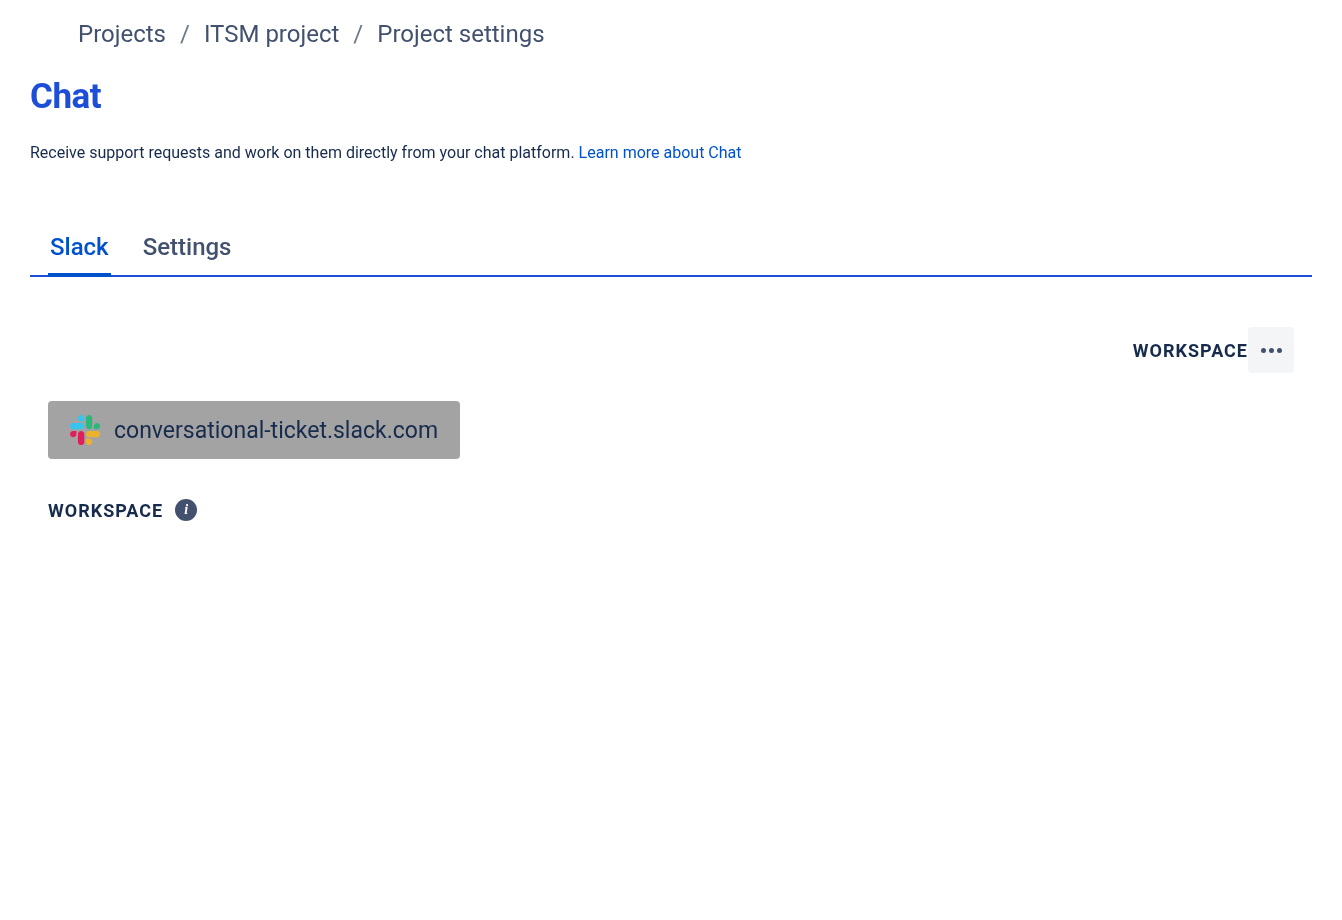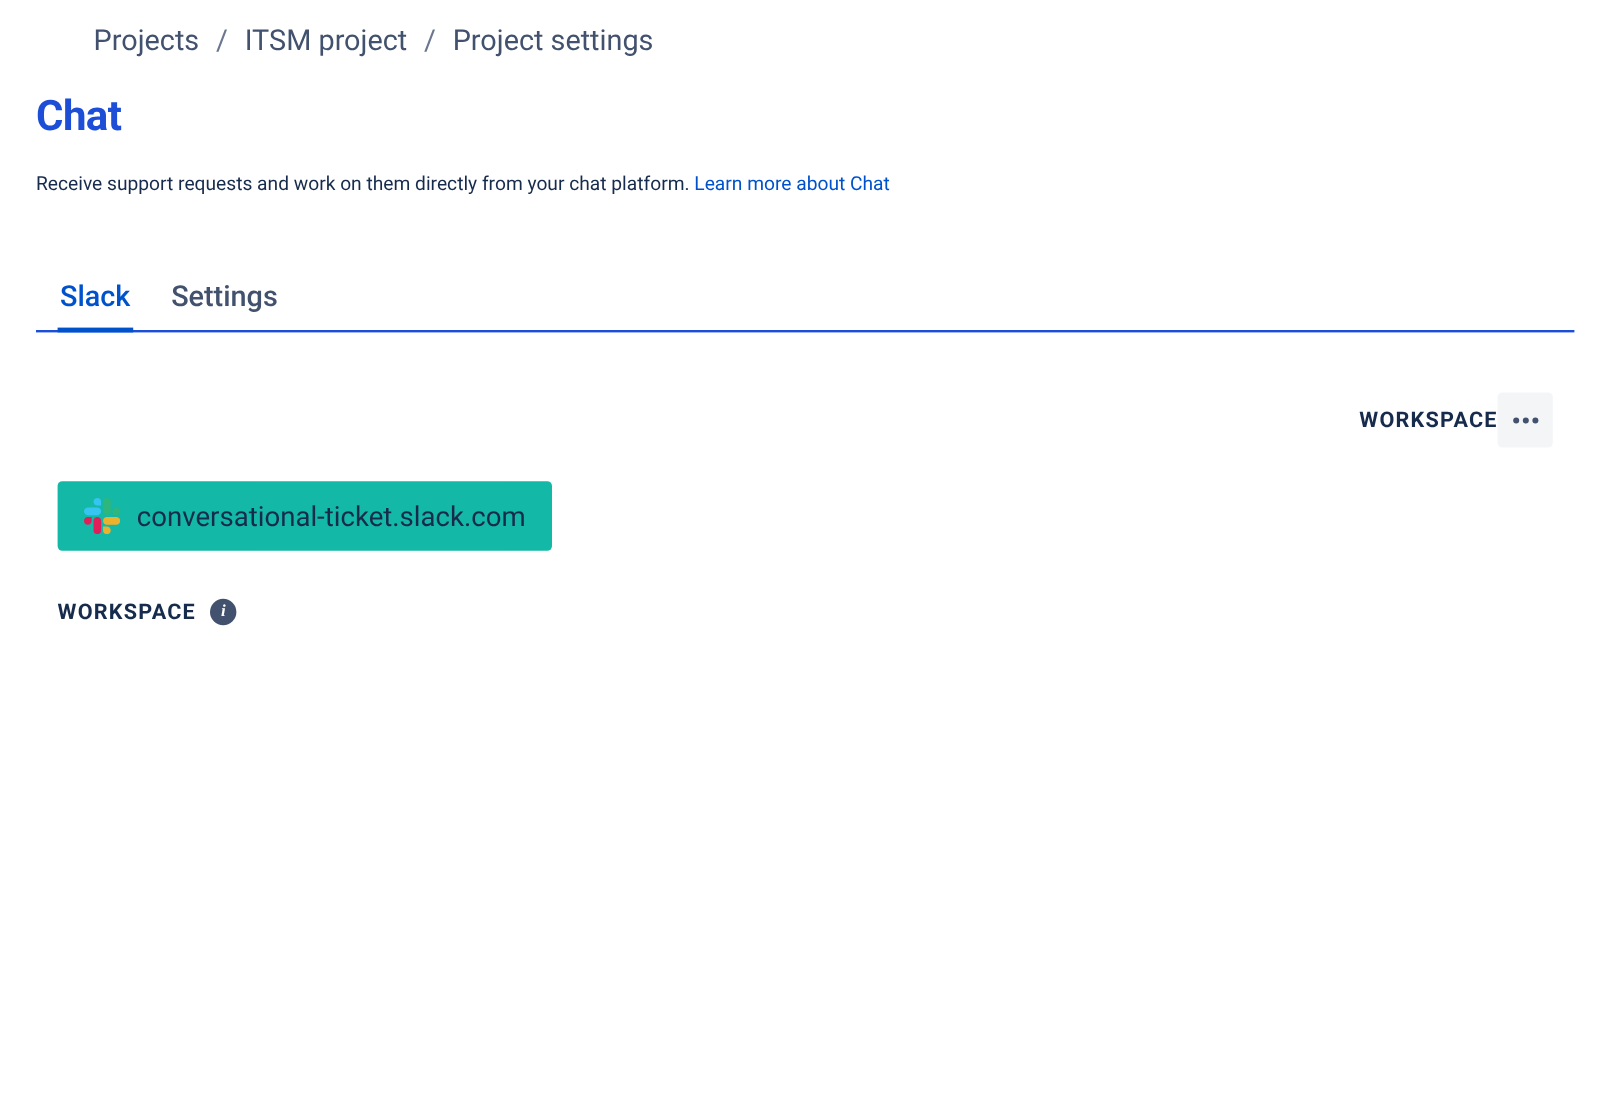--- a/index.html
+++ b/index.html
@@ -103,21 +103,21 @@
     .more-dots span {
       width: 5px;
       height: 5px;
       border-radius: 50%;
       background: #42526E;
     }
     .workspace-chip {
       display: inline-flex;
       align-items: center;
       gap: 14px;
-      background: #14b8a6;
+      background: #a3a3a3;
       border-radius: 4px;
       padding: 14px 22px;
       margin-left: 18px;
       margin-bottom: 40px;
     }
     .slack-icon {
       width: 30px;
       height: 30px;
       flex-shrink: 0;
     }

